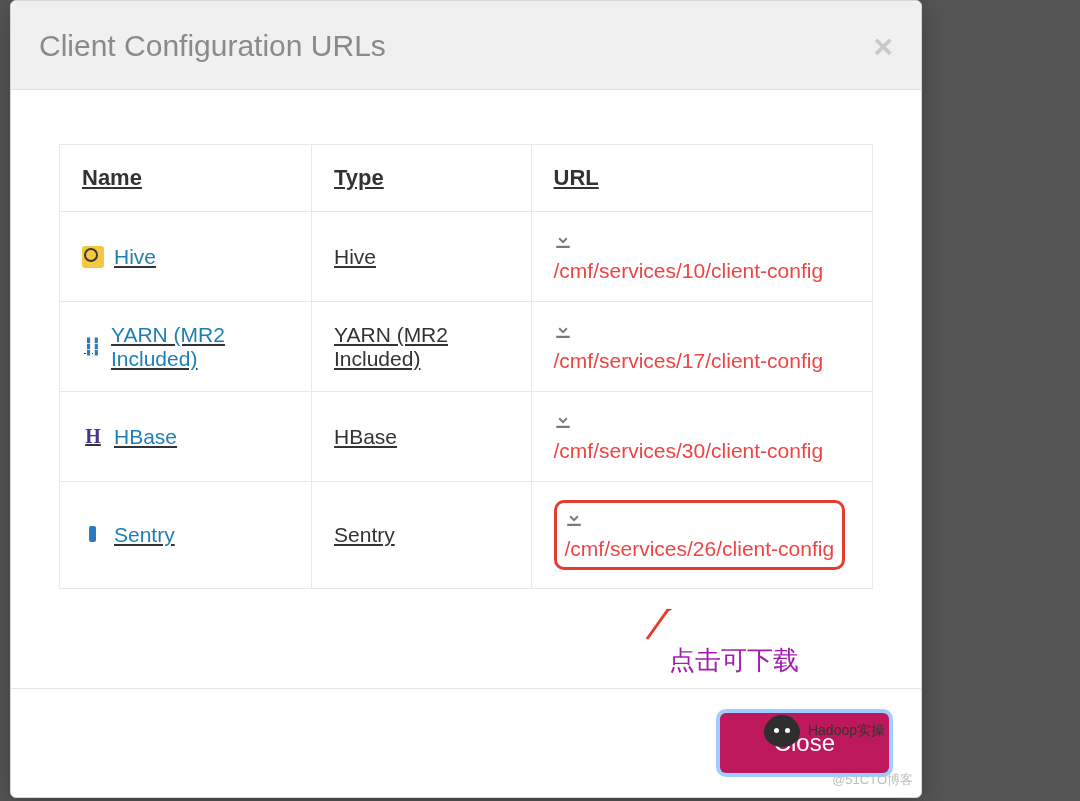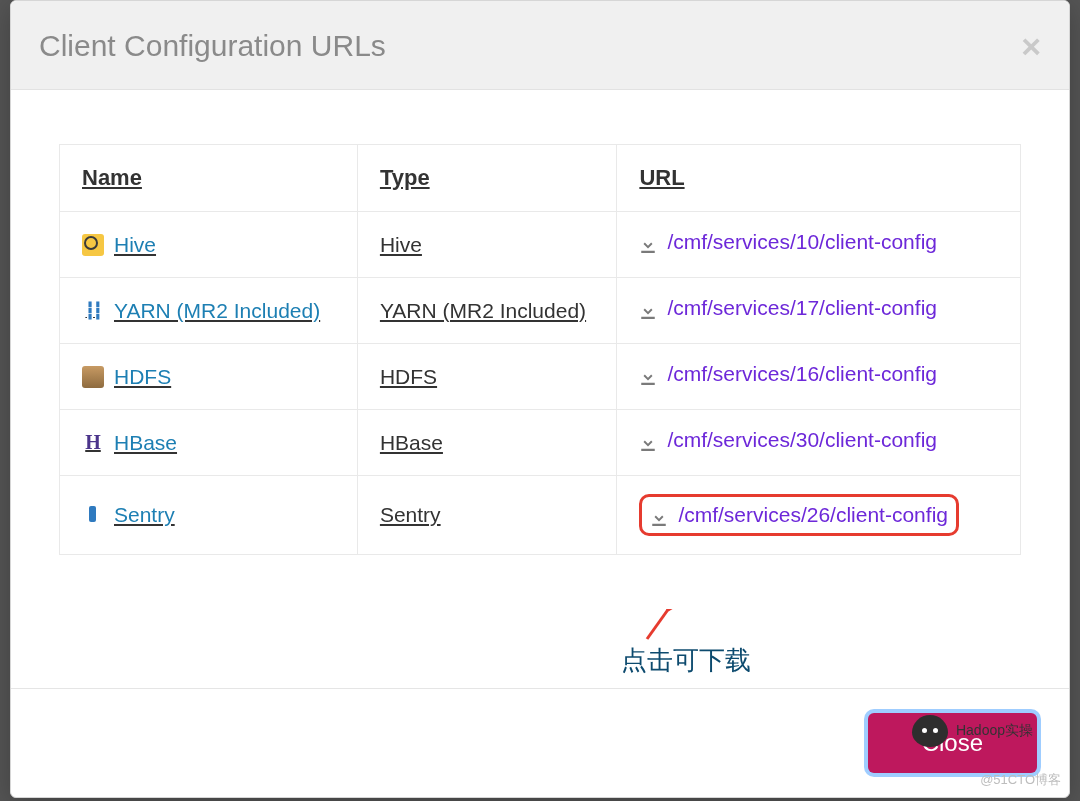--- a/index.html
+++ b/index.html
@@ -1,18 +1,18 @@
 <!DOCTYPE html>
 <html><head>
 <meta charset="utf-8">
 <style>
   * { box-sizing: border-box; margin: 0; padding: 0; }
   html, body { width: 1080px; height: 801px; font-family: "Helvetica Neue", Arial, sans-serif; background:#555; }
   .modal {
-    position: absolute; left: 10px; top: 0; width: 1060px; height: 798px;
+    position: absolute; left: 10px; top: 0; width: 912px; height: 798px;
     background: #fff; border: 1px solid #d6d6d6; border-radius: 6px;
     box-shadow: 0 6px 30px rgba(0,0,0,.25);
     display: flex; flex-direction: column;
   }
   .modal-header {
     background: #f0f0f0; border-bottom: 1px solid #e2e2e2;
     padding: 28px 28px 26px 28px; border-radius: 6px 6px 0 0;
     display: flex; align-items: center; justify-content: space-between;
   }
   .modal-title { color: #8a8a8a; font-size: 30px; font-weight: 400; }
@@ -24,27 +24,27 @@
   }
   table.services th {
     font-size: 22px; color: #333; font-weight: 700;
     padding: 20px 22px;
   }
   table.services td {
     font-size: 21px; color: #333; padding: 18px 22px;
   }
   .name-cell { display: flex; align-items: center; gap: 10px; }
   .service-link { color: #1d7fb3; text-decoration: none; }
-  .url-link { color: #6d28d9; text-decoration: none; display: inline-flex; align-items: flex-end; gap: 10px; }
+  .url-link { color: #ef4444; text-decoration: none; display: inline-flex; align-items: flex-start; gap: 10px; flex-direction: column; }
   .dl-icon { color: #7a7a7a; }
   .highlight-box {
     border: 3px solid #e63b2f; border-radius: 10px; padding: 6px 8px; display: inline-flex;
   }
   .arrow-annot { position: absolute; left: 630px; top: 608px; pointer-events:none; }
-  .annot-text { position: absolute; left: 610px; top: 642px; color: #0c4a6e; font-size: 26px; }
+  .annot-text { position: absolute; left: 658px; top: 642px; color: #a21caf; font-size: 26px; }
   .modal-footer {
     border-top: 1px solid #e5e5e5; padding: 24px 32px; display: flex; justify-content: flex-end;
   }
   .btn-close {
     background: #be185d; color: #fff; border: 0; border-radius: 6px;
     font-size: 24px; padding: 16px 54px; cursor: pointer;
     box-shadow: 0 0 0 4px rgba(64,156,255,.5);
   }
   .watermark-chat {
     position: absolute; right: 36px; bottom: 50px;
@@ -119,35 +119,20 @@
             <td><a class="url-link" href="#">
                 <svg width="18" height="18" viewBox="0 0 16 16" class="dl-icon">
                   <path fill="currentColor" d="M8 1v7.6L5.2 5.8 4 7l4 4 4-4-1.2-1.2L8 8.6V1H8zM2 13h12v2H2z"></path>
                 </svg>
                 <span>/cmf/services/17/client-config</span>
               </a></td>
           </tr>
           <tr>
             <td>
               <span class="name-cell">
-                <span class="ico ico-hdfs"></span>
-                <a class="service-link" href="#">HDFS</a>
-              </span>
-            </td>
-            <td>HDFS</td>
-            <td><a class="url-link" href="#">
-                <svg width="18" height="18" viewBox="0 0 16 16" class="dl-icon">
-                  <path fill="currentColor" d="M8 1v7.6L5.2 5.8 4 7l4 4 4-4-1.2-1.2L8 8.6V1H8zM2 13h12v2H2z"></path>
-                </svg>
-                <span>/cmf/services/16/client-config</span>
-              </a></td>
-          </tr>
-          <tr>
-            <td>
-              <span class="name-cell">
                 <span class="ico ico-hbase">H</span>
                 <a class="service-link" href="#">HBase</a>
               </span>
             </td>
             <td>HBase</td>
             <td><a class="url-link" href="#">
                 <svg width="18" height="18" viewBox="0 0 16 16" class="dl-icon">
                   <path fill="currentColor" d="M8 1v7.6L5.2 5.8 4 7l4 4 4-4-1.2-1.2L8 8.6V1H8zM2 13h12v2H2z"></path>
                 </svg>
                 <span>/cmf/services/30/client-config</span>

